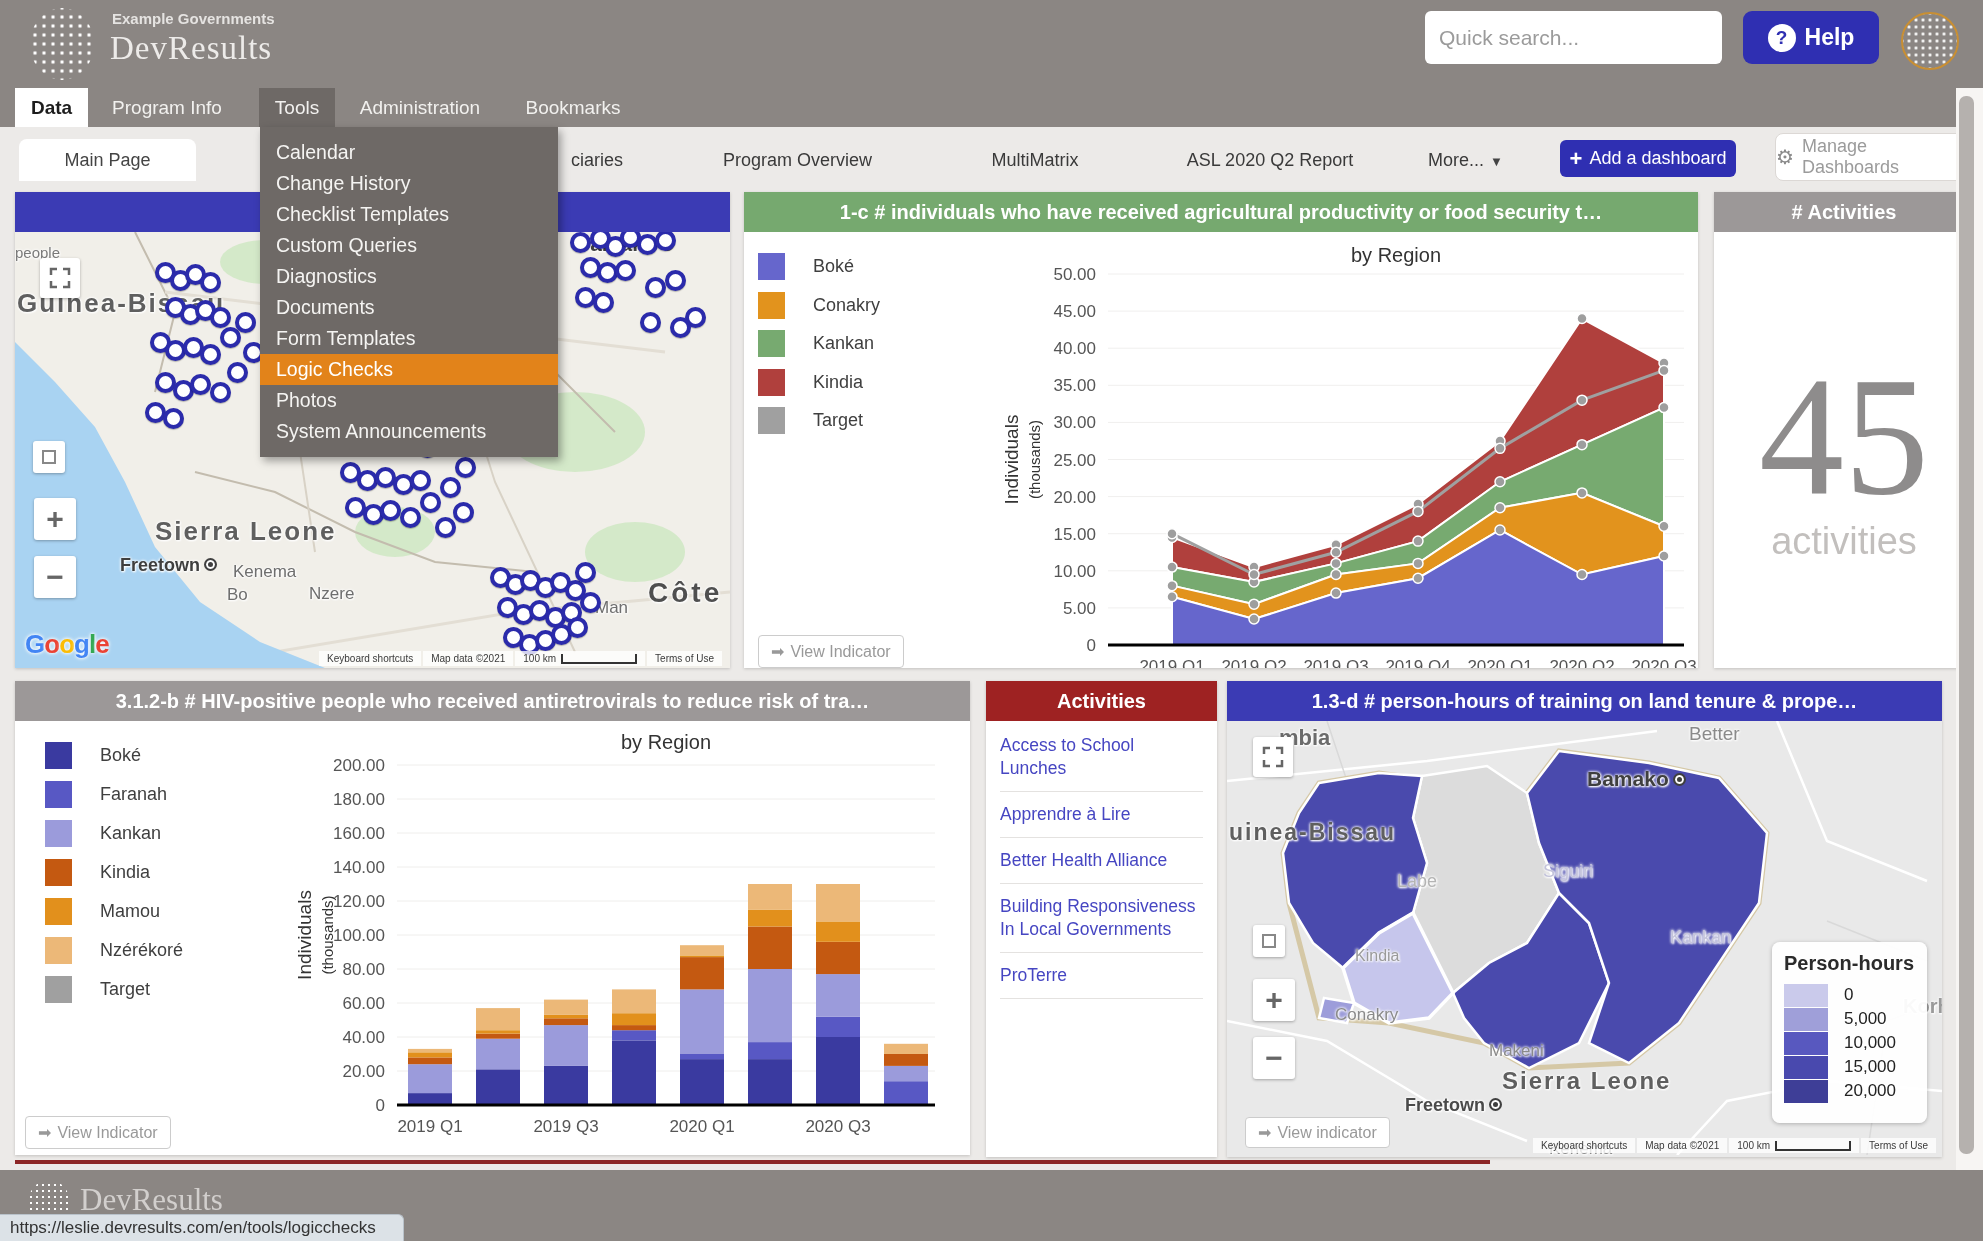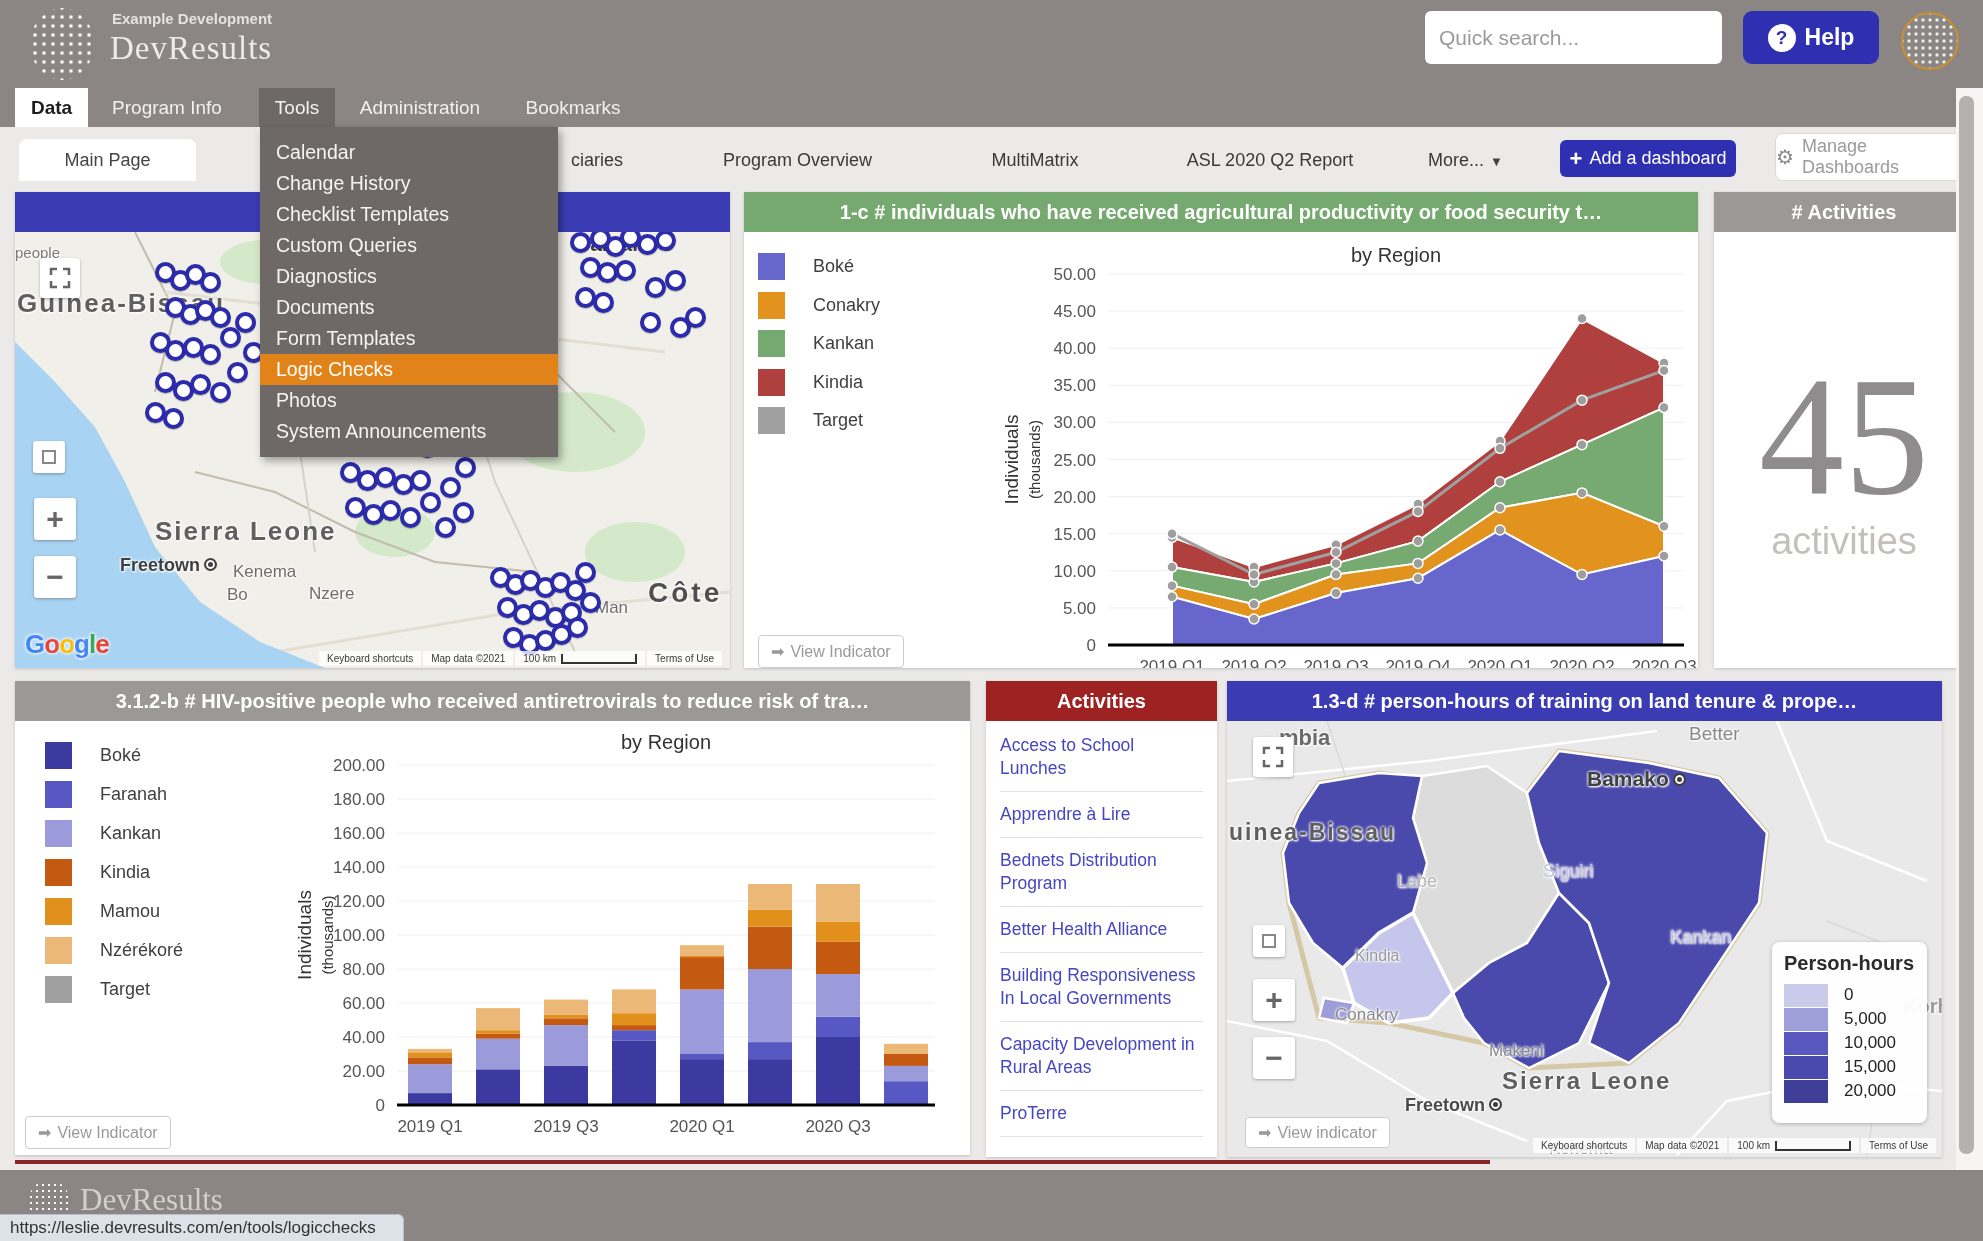--- a/index.html
+++ b/index.html
@@ -95,21 +95,21 @@
   .sb-thumb{position:absolute;left:3px;top:8px;width:15px;height:1058px;background:#b5b1ae;border-radius:7px;}
   svg text{font-family:"Liberation Sans",sans-serif;}
 </style>
 </head>
 <body>
 
 <div id="app">
 
   <div class="topbar">
     <div class="globe abs" style="left:30px;top:8px;width:64px;height:72px;"></div>
-    <div class="org-name">Example Development</div>
+    <div class="org-name">Example Governments</div>
     <div class="app-name">DevResults</div>
     <div class="search">
       <input type="text" placeholder="Quick search..." style="">
       <svg width="24" height="24" viewBox="0 0 24 24">
         <circle cx="10" cy="10" r="6.5" fill="none" stroke="#1a1a1a" stroke-width="2.6"></circle>
         <line x1="15" y1="15" x2="21" y2="21" stroke="#1a1a1a" stroke-width="3"></line>
       </svg>
     </div>
     <div class="helpbtn">
       <span class="qmark">?</span>
@@ -511,24 +511,22 @@
           <span>View Indicator</span>
       </div>
     </div>
   </div>
 
   <div class="tile" style="left:986px;top:681px;width:231px;height:476px;">
     <div class="tile-header" style="background:#9e2222;">Activities</div>
     <div class="tile-body actlist" id="actlist">
         <a>Access to School Lunches</a>
         <a>Apprendre à Lire</a>
-        <a>Bednets Distribution Program</a>
         <a>Better Health Alliance</a>
         <a>Building Responsiveness In Local Governments</a>
-        <a>Capacity Development in Rural Areas</a>
         <a>ProTerre</a>
       </div>
   </div>
 
   <div class="tile" style="left:1227px;top:681px;width:715px;height:476px;">
     <div class="tile-header" style="background:#3b3bb4;">1.3-d # person-hours of training on land tenure &amp; prope…</div>
     <div class="tile-body chorbody" style="height:436px;" id="chorbody">
         <svg width="715" height="434" viewBox="0 0 715 434" style="position:absolute;left:0;top:0">
           <rect width="715" height="434" fill="#e9e9e9"></rect>
           <path d="M0,60 L200,40 L430,10" fill="none" stroke="#fff" stroke-width="2.5"></path>

